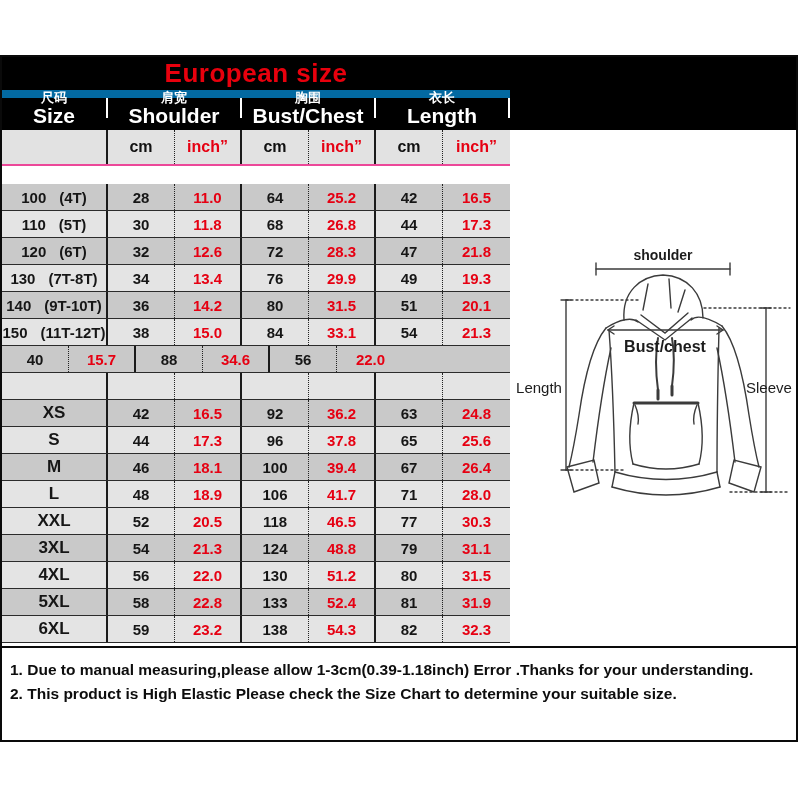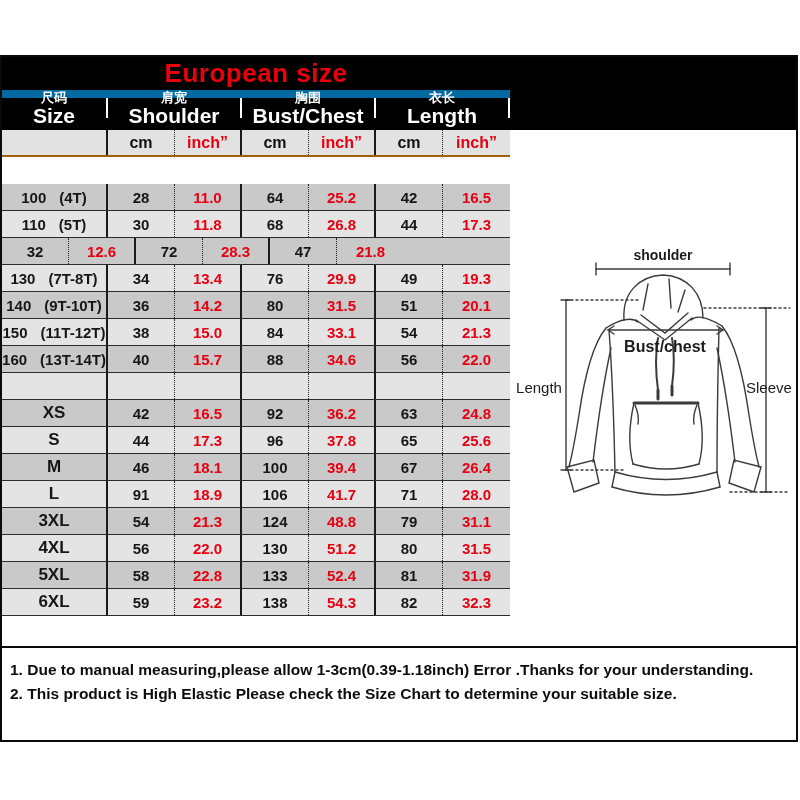--- a/index.html
+++ b/index.html
@@ -13,22 +13,22 @@
          text-align:center;color:#e8000d;font-size:26px;font-weight:700;letter-spacing:.5px;}
   .hdr-row{position:absolute;left:0;top:33px;width:508px;height:28px;display:flex;
            border-top:8px solid #0369a1;box-sizing:border-box;}
   .hdr-cell{box-sizing:border-box;display:flex;flex-direction:column;align-items:center;
             justify-content:center;color:#fff;border-right:2px solid #fff;}
   .hdr-cell:last-child{border-right:2px solid #fff;}
   .hdr-zh{font-size:13px;font-weight:700;line-height:14px;}
   .hdr-en{font-size:21px;font-weight:700;line-height:21px;}
   .w-size{width:106px;} .w-group{width:134px;}
   
-  .units{position:absolute;left:0;top:73px;width:508px;height:27px;display:flex;
-         background:#e2e2e2;box-sizing:border-box;border-bottom:2px solid #a16207;}
+  .units{position:absolute;left:0;top:73px;width:508px;height:36px;display:flex;
+         background:#e2e2e2;box-sizing:border-box;border-bottom:2px solid #ec4899;}
   .u-cell{box-sizing:border-box;display:flex;align-items:center;justify-content:center;
           font-size:16px;font-weight:700;}
   .u-size{width:106px;border-right:2px solid #1a1a1a;}
   .u-cm{width:67px;border-right:1px dotted #222;color:#111;}
   .u-in{width:67px;border-right:2px solid #1a1a1a;color:#e60012;}
   .u-in:last-child{border-right:none;}
   
   .rows{position:absolute;left:0;top:103px;width:508px;margin-top:24px;}
   .trow{display:flex;height:27px;box-sizing:border-box;border-bottom:1px solid #2b2b2b;}
   .trow.dark{background:#c9c9c9;}
@@ -105,20 +105,24 @@
             <span>(5T)</span>
           </div>
           <div class="cell c-cm">30</div>
           <div class="cell c-in">11.8</div>
           <div class="cell c-cm">68</div>
           <div class="cell c-in">26.8</div>
           <div class="cell c-cm">44</div>
           <div class="cell c-in">17.3</div>
         </div>
         <div class="trow dark">
+          <div class="cell c-size">
+            <span>120</span>
+            <span>(6T)</span>
+          </div>
           <div class="cell c-cm">32</div>
           <div class="cell c-in">12.6</div>
           <div class="cell c-cm">72</div>
           <div class="cell c-in">28.3</div>
           <div class="cell c-cm">47</div>
           <div class="cell c-in">21.8</div>
         </div>
         <div class="trow light">
           <div class="cell c-size">
             <span>130</span>
@@ -149,24 +153,20 @@
             <span>(11T-12T)</span>
           </div>
           <div class="cell c-cm">38</div>
           <div class="cell c-in">15.0</div>
           <div class="cell c-cm">84</div>
           <div class="cell c-in">33.1</div>
           <div class="cell c-cm">54</div>
           <div class="cell c-in">21.3</div>
         </div>
         <div class="trow dark">
-          <div class="cell c-size">
-            <span>160</span>
-            <span>(13T-14T)</span>
-          </div>
           <div class="cell c-cm">40</div>
           <div class="cell c-in">15.7</div>
           <div class="cell c-cm">88</div>
           <div class="cell c-in">34.6</div>
           <div class="cell c-cm">56</div>
           <div class="cell c-in">22.0</div>
         </div>
         <div class="trow light">
           <div class="cell c-size"></div>
           <div class="cell c-cm"></div>
@@ -206,26 +206,37 @@
           <div class="cell c-in">18.1</div>
           <div class="cell c-cm">100</div>
           <div class="cell c-in">39.4</div>
           <div class="cell c-cm">67</div>
           <div class="cell c-in">26.4</div>
         </div>
         <div class="trow light">
           <div class="cell c-size">
             <span class="big">L</span>
           </div>
-          <div class="cell c-cm">91</div>
+          <div class="cell c-cm">48</div>
           <div class="cell c-in">18.9</div>
           <div class="cell c-cm">106</div>
           <div class="cell c-in">41.7</div>
           <div class="cell c-cm">71</div>
           <div class="cell c-in">28.0</div>
+        </div>
+        <div class="trow light">
+          <div class="cell c-size">
+            <span class="big">XXL</span>
+          </div>
+          <div class="cell c-cm">52</div>
+          <div class="cell c-in">20.5</div>
+          <div class="cell c-cm">118</div>
+          <div class="cell c-in">46.5</div>
+          <div class="cell c-cm">77</div>
+          <div class="cell c-in">30.3</div>
         </div>
         <div class="trow dark">
           <div class="cell c-size">
             <span class="big">3XL</span>
           </div>
           <div class="cell c-cm">54</div>
           <div class="cell c-in">21.3</div>
           <div class="cell c-cm">124</div>
           <div class="cell c-in">48.8</div>
           <div class="cell c-cm">79</div>

